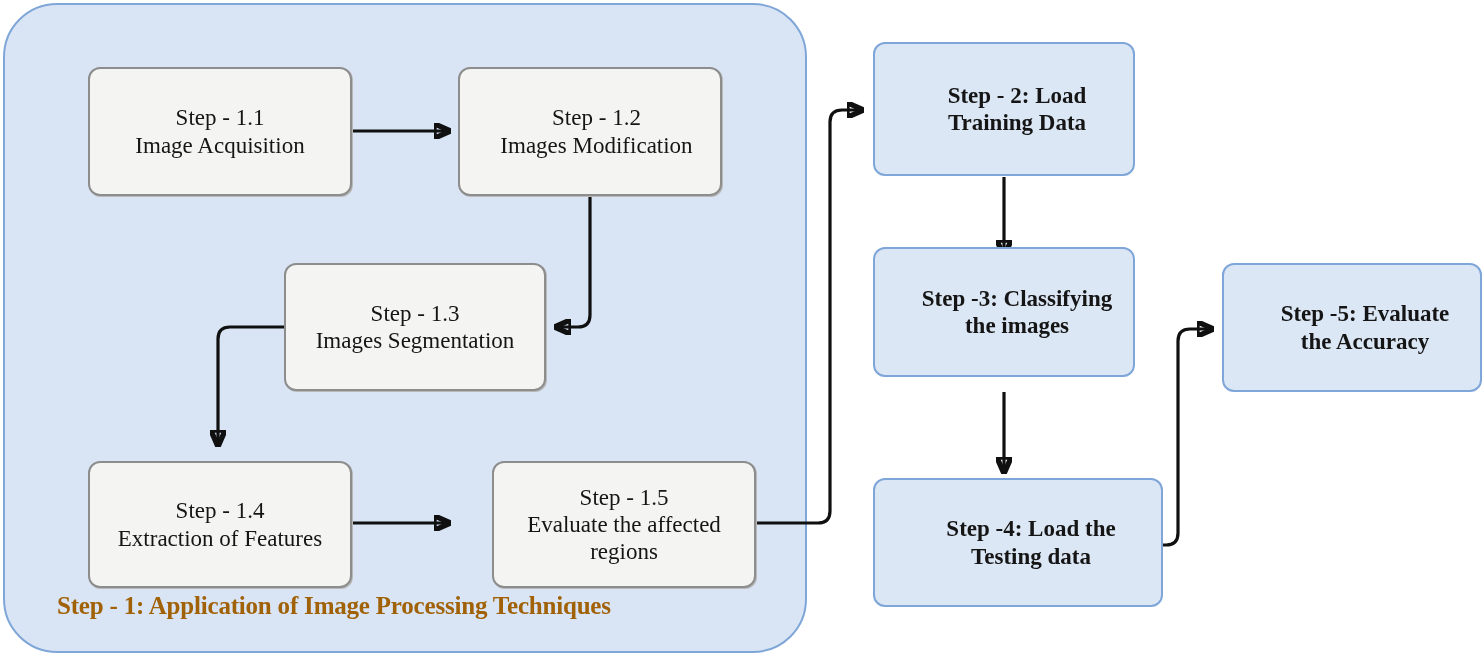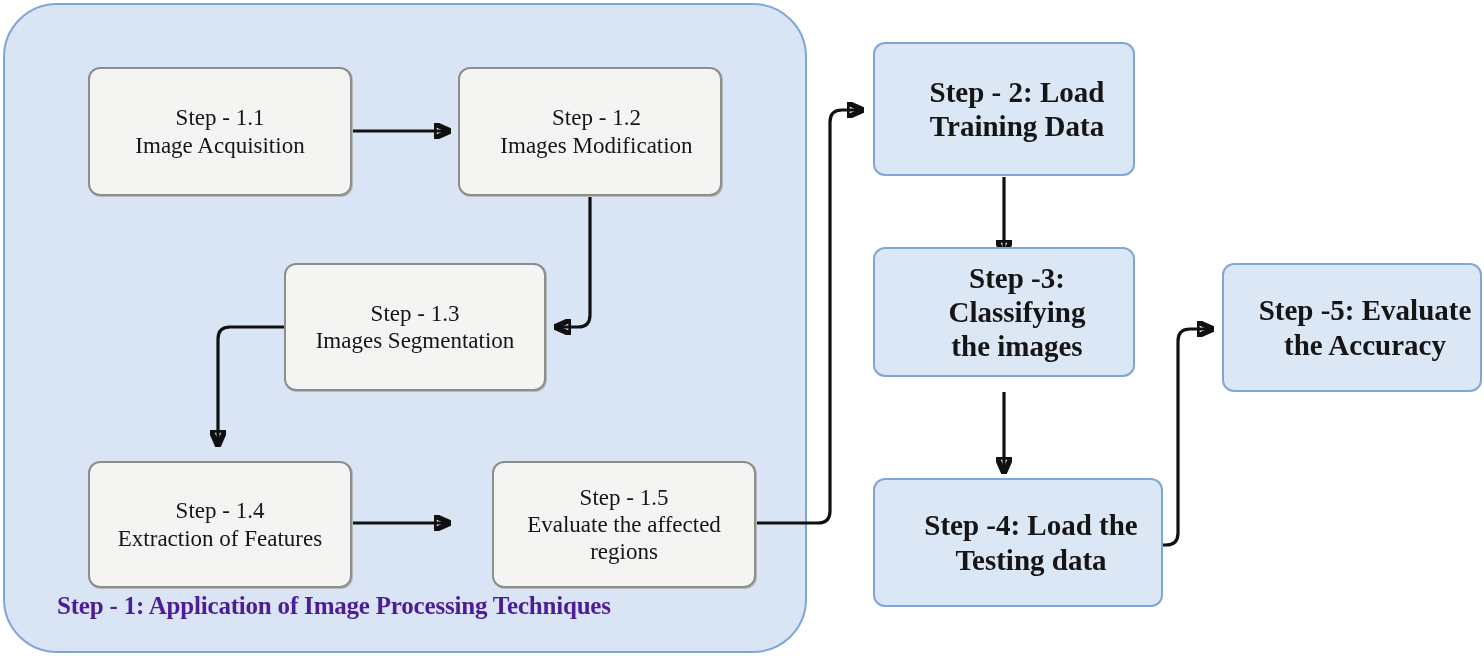--- a/index.html
+++ b/index.html
@@ -41,32 +41,32 @@
   .node-white {
     background: #f4f4f2;
     border: 2px solid #8d8d8d;
     box-shadow: 1px 1px 0 #b9b9b9;
     font-size: 23px;
     font-weight: 400;
   }
   .node-blue {
     background: #dce7f5;
     border: 2px solid #7fa6d8;
-    font-size: 29px;
+    font-size: 23px;
     font-weight: 700;
     padding-left: 32px;
   }
   .node-text { display: block; white-space: pre-line; }
 
   
   .group-caption {
     position: absolute;
     font-size: 25px;
     font-weight: 700;
-    color: #4c1d95;
+    color: #a16207;
     white-space: nowrap;
     letter-spacing: -0.2px;
   }
   
   #edges {
     position: absolute;
     left: 0;
     top: 0;
     width: 1484px;
     height: 656px;

